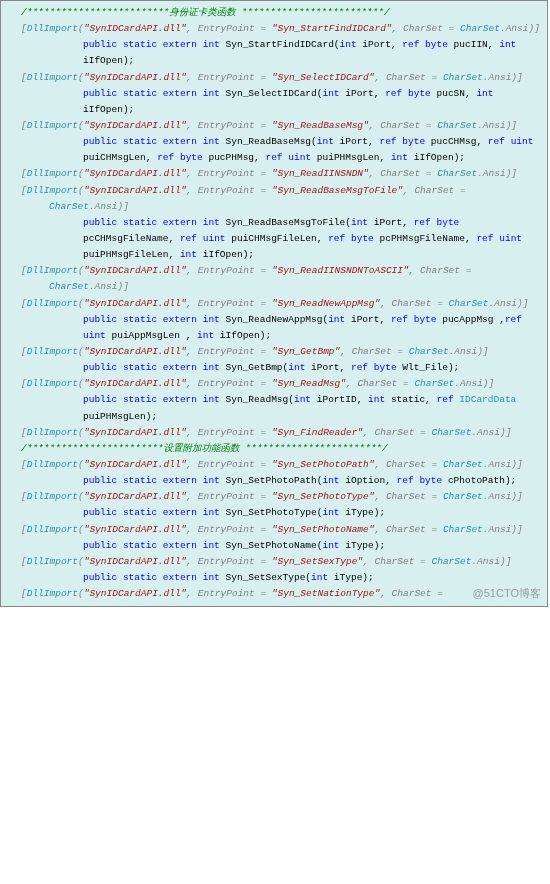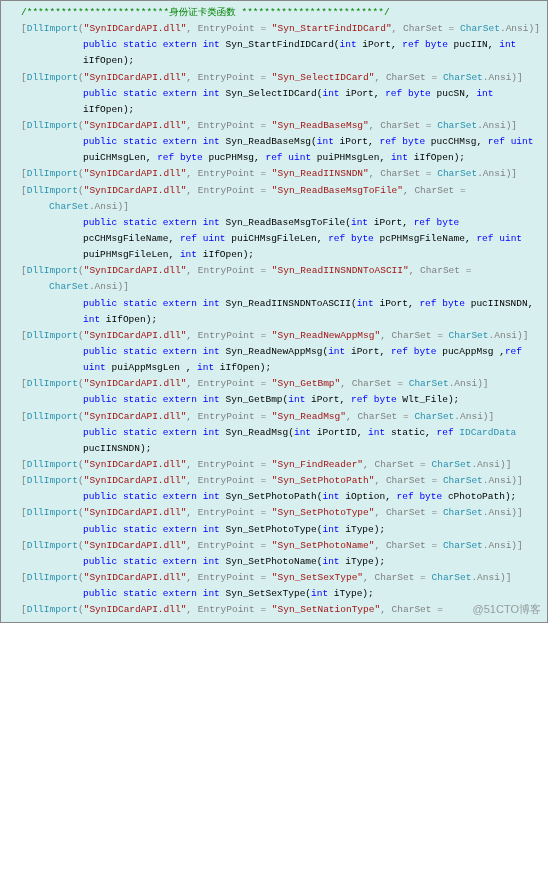--- a/index.html
+++ b/index.html
@@ -18,20 +18,21 @@
     padding: 4px 0;
     line-height: 1.7;
     position: relative;
   }
   .line {
     white-space: pre-wrap;
     word-break: break-word;
     padding: 0 4px 0 36px;
     text-indent: -28px;
     margin-left: 12px;
+    font-style: italic;
   }
   .line2 { padding-left: 82px; }
   .c-green { color: #008000; }
   .c-teal  { color: #2b91af; }
   .c-maroon{ color: #a31515; }
   .c-blue  { color: #0000ff; }
   .c-gray  { color: #808080; }
   .watermark {
     position: absolute;
     right: 6px;
@@ -57,33 +58,33 @@
 
 <div class="line"><span class="c-gray">[</span><span class="c-teal">DllImport</span><span class="c-gray">(</span><span class="c-maroon">"SynIDCardAPI.dll"</span><span class="c-gray">, EntryPoint = </span><span class="c-maroon">"Syn_ReadBaseMsg"</span><span class="c-gray">, CharSet = </span><span class="c-teal">CharSet</span><span class="c-gray">.Ansi)]</span></div>
 <div class="line2"><span class="c-blue">public static extern int</span><span> Syn_ReadBaseMsg(</span><span class="c-blue">int</span><span> iPort, </span><span class="c-blue">ref</span> <span class="c-blue">byte</span><span> pucCHMsg, </span><span class="c-blue">ref</span> <span class="c-blue">uint</span><span> puiCHMsgLen, </span><span class="c-blue">ref</span> <span class="c-blue">byte</span><span> pucPHMsg, </span><span class="c-blue">ref</span> <span class="c-blue">uint</span><span> puiPHMsgLen, </span><span class="c-blue">int</span><span> iIfOpen);</span></div>
 
 <div class="line"><span class="c-gray">[</span><span class="c-teal">DllImport</span><span class="c-gray">(</span><span class="c-maroon">"SynIDCardAPI.dll"</span><span class="c-gray">, EntryPoint = </span><span class="c-maroon">"Syn_ReadIINSNDN"</span><span class="c-gray">, CharSet = </span><span class="c-teal">CharSet</span><span class="c-gray">.Ansi)]</span></div>
 
 <div class="line"><span class="c-gray">[</span><span class="c-teal">DllImport</span><span class="c-gray">(</span><span class="c-maroon">"SynIDCardAPI.dll"</span><span class="c-gray">, EntryPoint = </span><span class="c-maroon">"Syn_ReadBaseMsgToFile"</span><span class="c-gray">, CharSet = </span><span class="c-teal">CharSet</span><span class="c-gray">.Ansi)]</span></div>
 <div class="line2"><span class="c-blue">public static extern int</span><span> Syn_ReadBaseMsgToFile(</span><span class="c-blue">int</span><span> iPort, </span><span class="c-blue">ref</span> <span class="c-blue">byte</span><span> pcCHMsgFileName, </span><span class="c-blue">ref</span> <span class="c-blue">uint</span><span> puiCHMsgFileLen, </span><span class="c-blue">ref</span> <span class="c-blue">byte</span><span> pcPHMsgFileName, </span><span class="c-blue">ref</span> <span class="c-blue">uint</span><span> puiPHMsgFileLen, </span><span class="c-blue">int</span><span> iIfOpen);</span></div>
 
 <div class="line"><span class="c-gray">[</span><span class="c-teal">DllImport</span><span class="c-gray">(</span><span class="c-maroon">"SynIDCardAPI.dll"</span><span class="c-gray">, EntryPoint = </span><span class="c-maroon">"Syn_ReadIINSNDNToASCII"</span><span class="c-gray">, CharSet = </span><span class="c-teal">CharSet</span><span class="c-gray">.Ansi)]</span></div>
-<div class="line2"><span class="c-blue">public static extern int</span><span> Syn_ReadIINSNDNToASCII(</span><span class="c-blue">int</span><span> iPort, </span><span class="c-blue">ref</span> <span class="c-blue">byte</span><span> pucIINSNDN, </span><span class="c-blue">int</span><span> iIfOpen);</span></div>
 
 <div class="line"><span class="c-gray">[</span><span class="c-teal">DllImport</span><span class="c-gray">(</span><span class="c-maroon">"SynIDCardAPI.dll"</span><span class="c-gray">, EntryPoint = </span><span class="c-maroon">"Syn_ReadNewAppMsg"</span><span class="c-gray">, CharSet = </span><span class="c-teal">CharSet</span><span class="c-gray">.Ansi)]</span></div>
 <div class="line2"><span class="c-blue">public static extern int</span><span> Syn_ReadNewAppMsg(</span><span class="c-blue">int</span><span> iPort, </span><span class="c-blue">ref</span> <span class="c-blue">byte</span><span>  pucAppMsg ,</span><span class="c-blue">ref</span> <span class="c-blue">uint</span><span> puiAppMsgLen , </span><span class="c-blue">int</span><span> iIfOpen);</span></div>
 
 <div class="line"><span class="c-gray">[</span><span class="c-teal">DllImport</span><span class="c-gray">(</span><span class="c-maroon">"SynIDCardAPI.dll"</span><span class="c-gray">, EntryPoint = </span><span class="c-maroon">"Syn_GetBmp"</span><span class="c-gray">, CharSet = </span><span class="c-teal">CharSet</span><span class="c-gray">.Ansi)]</span></div>
 <div class="line2"><span class="c-blue">public static extern int</span><span> Syn_GetBmp(</span><span class="c-blue">int</span><span> iPort, </span><span class="c-blue">ref</span> <span class="c-blue">byte</span><span> Wlt_File);</span></div>
 
 <div class="line"><span class="c-gray">[</span><span class="c-teal">DllImport</span><span class="c-gray">(</span><span class="c-maroon">"SynIDCardAPI.dll"</span><span class="c-gray">, EntryPoint = </span><span class="c-maroon">"Syn_ReadMsg"</span><span class="c-gray">, CharSet = </span><span class="c-teal">CharSet</span><span class="c-gray">.Ansi)]</span></div>
-<div class="line2"><span class="c-blue">public static extern int</span><span> Syn_ReadMsg(</span><span class="c-blue">int</span><span> iPortID, </span><span class="c-blue">int</span><span> static, </span><span class="c-blue">ref</span> <span class="c-teal">IDCardData</span><span> pucIINSNDN);</span></div>
+<div class="line2"><span class="c-blue">public static extern int</span><span> Syn_ReadMsg(</span><span class="c-blue">int</span><span> iPortID, </span><span class="c-blue">int</span><span> static, </span><span class="c-blue">ref</span> <span class="c-teal">IDCardData</span><span> puiPHMsgLen);</span></div>
 
 <div class="line"><span class="c-gray">[</span><span class="c-teal">DllImport</span><span class="c-gray">(</span><span class="c-maroon">"SynIDCardAPI.dll"</span><span class="c-gray">, EntryPoint = </span><span class="c-maroon">"Syn_FindReader"</span><span class="c-gray">, CharSet = </span><span class="c-teal">CharSet</span><span class="c-gray">.Ansi)]</span></div>
 
+<div class="line"><span class="c-green">/************************设置附加功能函数 ************************/</span></div>
 
 <div class="line"><span class="c-gray">[</span><span class="c-teal">DllImport</span><span class="c-gray">(</span><span class="c-maroon">"SynIDCardAPI.dll"</span><span class="c-gray">, EntryPoint = </span><span class="c-maroon">"Syn_SetPhotoPath"</span><span class="c-gray">, CharSet = </span><span class="c-teal">CharSet</span><span class="c-gray">.Ansi)]</span></div>
 <div class="line2"><span class="c-blue">public static extern int</span><span> Syn_SetPhotoPath(</span><span class="c-blue">int</span><span> iOption, </span><span class="c-blue">ref</span> <span class="c-blue">byte</span><span> cPhotoPath);</span></div>
 
 <div class="line"><span class="c-gray">[</span><span class="c-teal">DllImport</span><span class="c-gray">(</span><span class="c-maroon">"SynIDCardAPI.dll"</span><span class="c-gray">, EntryPoint = </span><span class="c-maroon">"Syn_SetPhotoType"</span><span class="c-gray">, CharSet = </span><span class="c-teal">CharSet</span><span class="c-gray">.Ansi)]</span></div>
 <div class="line2"><span class="c-blue">public static extern int</span><span> Syn_SetPhotoType(</span><span class="c-blue">int</span><span> iType);</span></div>
 
 <div class="line"><span class="c-gray">[</span><span class="c-teal">DllImport</span><span class="c-gray">(</span><span class="c-maroon">"SynIDCardAPI.dll"</span><span class="c-gray">, EntryPoint = </span><span class="c-maroon">"Syn_SetPhotoName"</span><span class="c-gray">, CharSet = </span><span class="c-teal">CharSet</span><span class="c-gray">.Ansi)]</span></div>
 <div class="line2"><span class="c-blue">public static extern int</span><span> Syn_SetPhotoName(</span><span class="c-blue">int</span><span> iType);</span></div>
 

